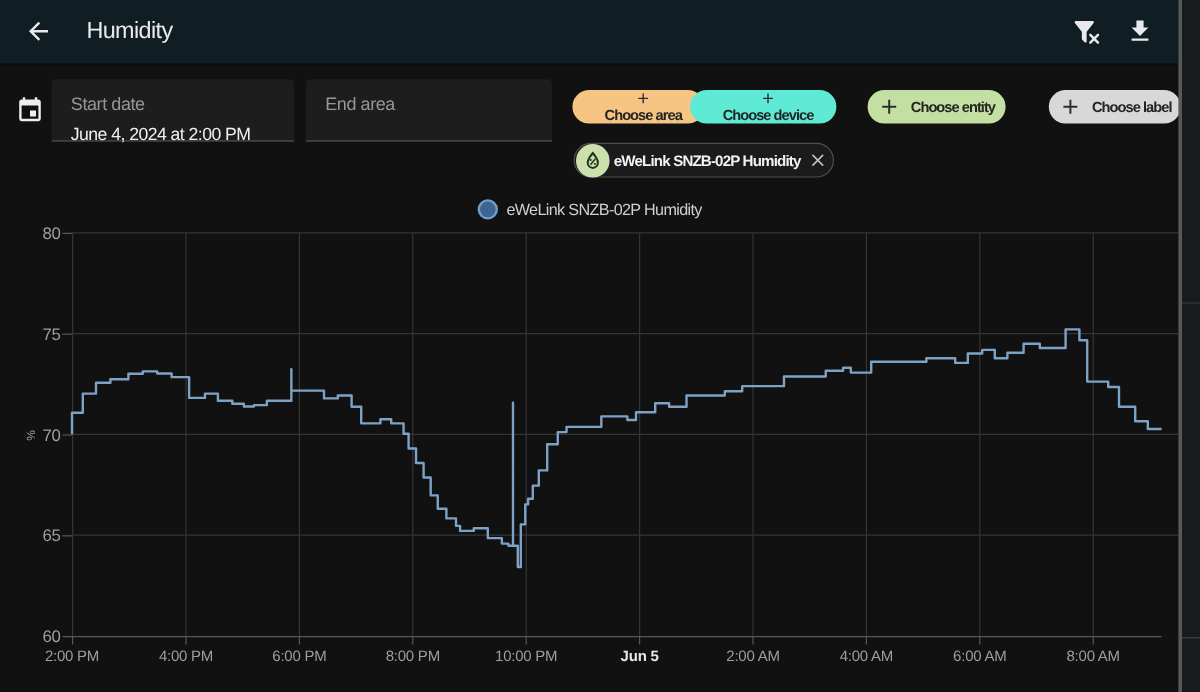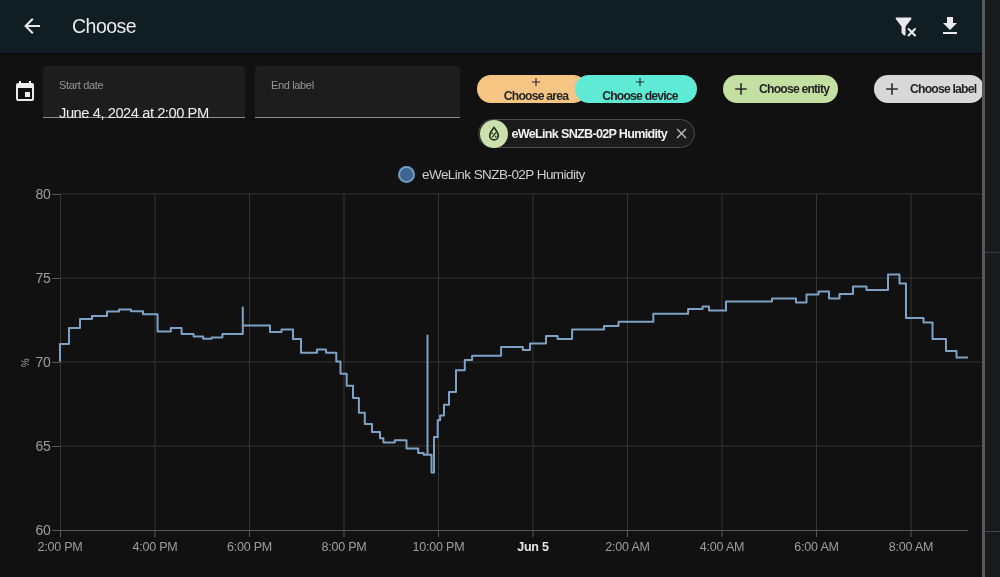--- a/index.html
+++ b/index.html
@@ -2,21 +2,21 @@
 <html><head>
 <meta charset="utf-8">
 <style>
   * { margin:0; padding:0; box-sizing:border-box; }
   html,body { width:1000px; height:577px; overflow:hidden; background:#111111;
     font-family:"Liberation Sans", sans-serif; }
   .appbar { position:absolute; left:0; top:0; width:982px; height:53px; background:#101e24; }
   .title { position:absolute; left:72px; top:15px; font-size:19.5px; color:#e8eaed; letter-spacing:-.5px; }
   .icon24 { position:absolute; width:24px; height:24px; }
   .field { position:absolute; background:#1d1d1d; border-radius:4px 4px 0 0; border-bottom:1px solid #8f8f8f; height:52px; top:66px; }
-  .f-label { position:absolute; left:16px; top:13px; font-size:11px; color:#969696; letter-spacing:-.35px; }
+  .f-label { position:absolute; left:16px; top:13px; font-size:15px; color:#969696; letter-spacing:-.35px; }
   .f-value { position:absolute; left:16px; top:26.5px; font-size:14.7px; color:#f0f0f0; letter-spacing:-.45px; white-space:nowrap;margin-top:12px; }
   .chip { position:absolute; height:28px; border-radius:14px; top:75px; font-size:12.2px; font-weight:bold; color:#242424; display:flex; align-items:center; }
   .chip svg { margin-left:8px; }
   .chip span { margin-left:8px; letter-spacing:-.8px; white-space:nowrap; }
   .echip { position:absolute; left:478px; top:119px; height:29px; border:1px solid #4e4e4e; border-radius:15px; background:#1b1b1b; display:flex; align-items:center; }
   .avatar { width:28px; height:28px; border-radius:50%; background:#cbe0ad; margin-left:0.5px; display:flex; align-items:center; justify-content:center; }
   .echip .etext { color:#f2f2f2; font-size:12.6px; font-weight:bold; margin-left:4px; letter-spacing:-.7px; white-space:nowrap; }
   .legend { position:absolute; left:398px; top:166px; display:flex; align-items:center; }
   .lmark { width:17px; height:17px; border-radius:50%; background:#3e6590; border:2px solid #6f9fc7; }
   .ltext { margin-left:7px; font-size:13.5px; color:#cfcfcf; letter-spacing:-.55px; white-space:nowrap; }
@@ -24,21 +24,21 @@
   .vline { position:absolute; left:982px; top:0; width:2.5px; height:577px; background:#55585c; }
 </style>
 </head>
 <body>
 <div class="appbar"></div>
 <div style="position:absolute; left:0; top:53px; width:982px; height:3px; background:linear-gradient(#0a0a0a,#111111);"></div>
 
 <svg class="icon24" style="left:20px; top:13.5px;" viewBox="0 0 24 24">
     <path fill="#e8eaed" d="M20,11V13H8L13.5,18.5L12.08,19.92L4.16,12L12.08,4.08L13.5,5.5L8,11H20Z"></path>
   </svg>
-<div class="title">Choose</div>
+<div class="title">Humidity</div>
 
 <svg class="icon24" style="left:893px; top:13.5px;" viewBox="0 0 24 24">
     <path fill="#e8eaed" transform="translate(-1.45,0.5)" d="M14,12V19.88C14.04,20.18 13.94,20.5 13.71,20.71C13.32,21.1 12.69,21.1 12.3,20.71L10.29,18.7C10.06,18.47 9.96,18.16 10,17.87V12H9.97L4.21,4.62C3.87,4.19 3.95,3.56 4.38,3.22C4.57,3.08 4.78,3 5,3V3H19V3C19.22,3 19.43,3.08 19.62,3.22C20.05,3.56 20.13,4.19 19.79,4.62L14.03,12H14Z"></path>
     <g stroke="#e8eaed" stroke-width="2.1" stroke-linecap="round">
       <line x1="15.6" y1="15.1" x2="22" y2="21.5"></line>
       <line x1="22" y1="15.1" x2="15.6" y2="21.5"></line>
     </g>
   </svg>
 
 <svg class="icon24" style="left:938px; top:14px;" viewBox="0 0 24 24">
@@ -47,21 +47,21 @@
 
 <svg class="icon24" style="left:13px; top:80px;" viewBox="0 0 24 24">
     <path fill="#eeeeee" d="M19,19H5V8H19M16,1V3H8V1H6V3H5C3.89,3 3,3.89 3,5V19A2,2 0 0,0 5,21H19A2,2 0 0,0 21,19V5C21,3.89 20.1,3 19,3H18V1M17,12H12V17H17V12Z"></path>
   </svg>
 
 <div class="field" style="left:43px; width:202px;">
   <div class="f-label">Start date</div>
   <div class="f-value">June 4, 2024 at 2:00 PM</div>
 </div>
 <div class="field" style="left:255px; width:205px;">
-  <div class="f-label">End label</div>
+  <div class="f-label">End area</div>
 </div>
 
 <div class="chip" style="left:477px; width:110px; background:#f6c584;flex-direction:column;">
     <svg width="20" height="20" viewBox="0 0 24 24">
       <path fill="#2e2e2e" d="M19,13H13V19H11V13H5V11H11V5H13V11H19V13Z"></path>
     </svg>
     <span>Choose area</span>
   </div>
 <div class="chip" style="left:575px; width:122px; background:#5eead4;flex-direction:column;">
     <svg width="20" height="20" viewBox="0 0 24 24">

